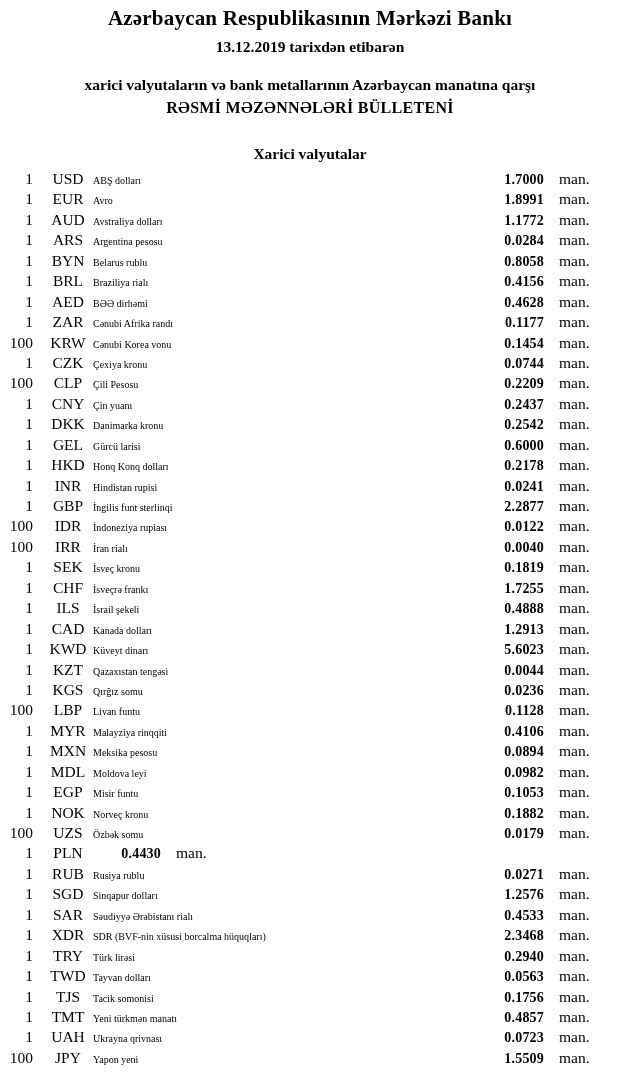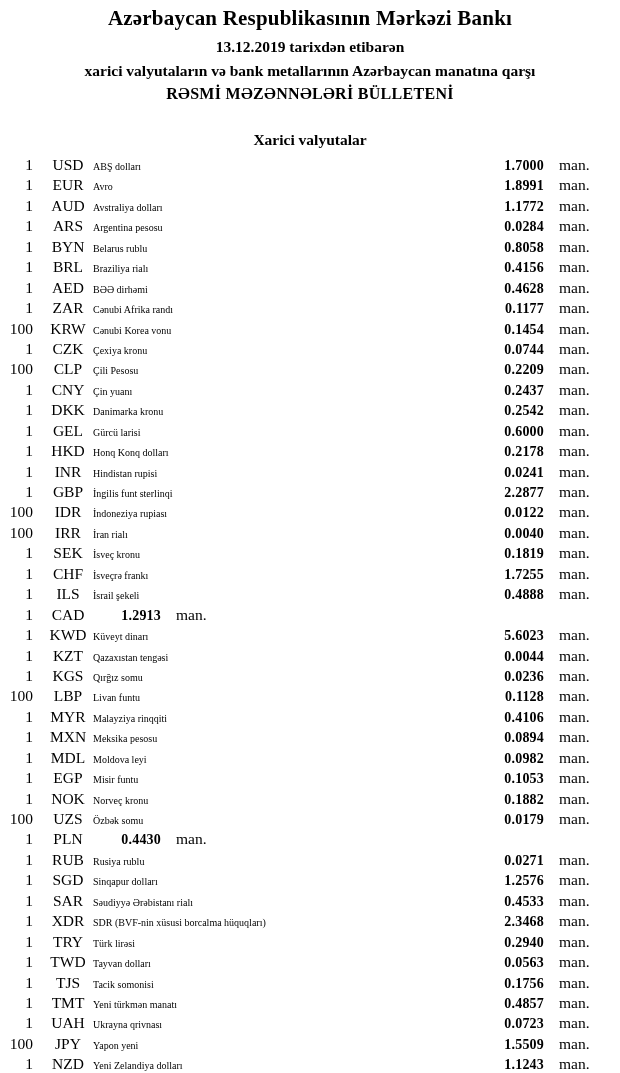--- a/index.html
+++ b/index.html
@@ -9,21 +9,21 @@
     font-family: "Liberation Serif", "DejaVu Serif", serif;
     overflow: hidden;
   }
   .page { width: 620px; height: 1073px; position: relative; }
   .center { text-align: center; }
   .title {
     margin-top: 6px; font-size: 21px; font-weight: bold; line-height: 25px;
     letter-spacing: 0.2px;
   }
   .hline2 { margin-top: 6px; font-size: 15.5px; font-weight: bold; line-height: 20px; }
-  .hline3 { margin-top: 4px; font-size: 15.5px; font-weight: bold; line-height: 20px; }
+  .hline3 { margin-top: 18px; font-size: 15.5px; font-weight: bold; line-height: 20px; }
   .hline4 { margin-top: 3px; font-size: 16px; font-weight: bold; line-height: 20px; letter-spacing: 0.3px; }
   .section-title { margin-top: 26px; font-size: 15.5px; font-weight: bold; line-height: 20px; }
   .rates { margin-top: 5px; }
   .row {
     display: flex; height: 20.45px; line-height: 20.45px;
     align-items: baseline; white-space: nowrap;
   }
   .qty   { width: 33px;  text-align: right;  font-size: 15.5px; flex: none; }
   .code  { width: 46px;  text-align: center; font-size: 15.5px; flex: none; margin-left: 12px; }
   .name  { flex: 1; margin-left: 2px; font-size: 10px; overflow: hidden; }
@@ -217,20 +217,21 @@
     <span class="qty">1</span>
     <span class="code">ILS</span>
     <span class="name">İsrail şekeli</span>
     <span class="rate">0.4888</span>
     <span class="unit">man.</span>
   </div>
 
   <div class="row">
     <span class="qty">1</span>
     <span class="code">CAD</span>
+    <span class="name">Kanada dolları</span>
     <span class="rate">1.2913</span>
     <span class="unit">man.</span>
   </div>
 
   <div class="row">
     <span class="qty">1</span>
     <span class="code">KWD</span>
     <span class="name">Küveyt dinarı</span>
     <span class="rate">5.6023</span>
     <span class="unit">man.</span>

